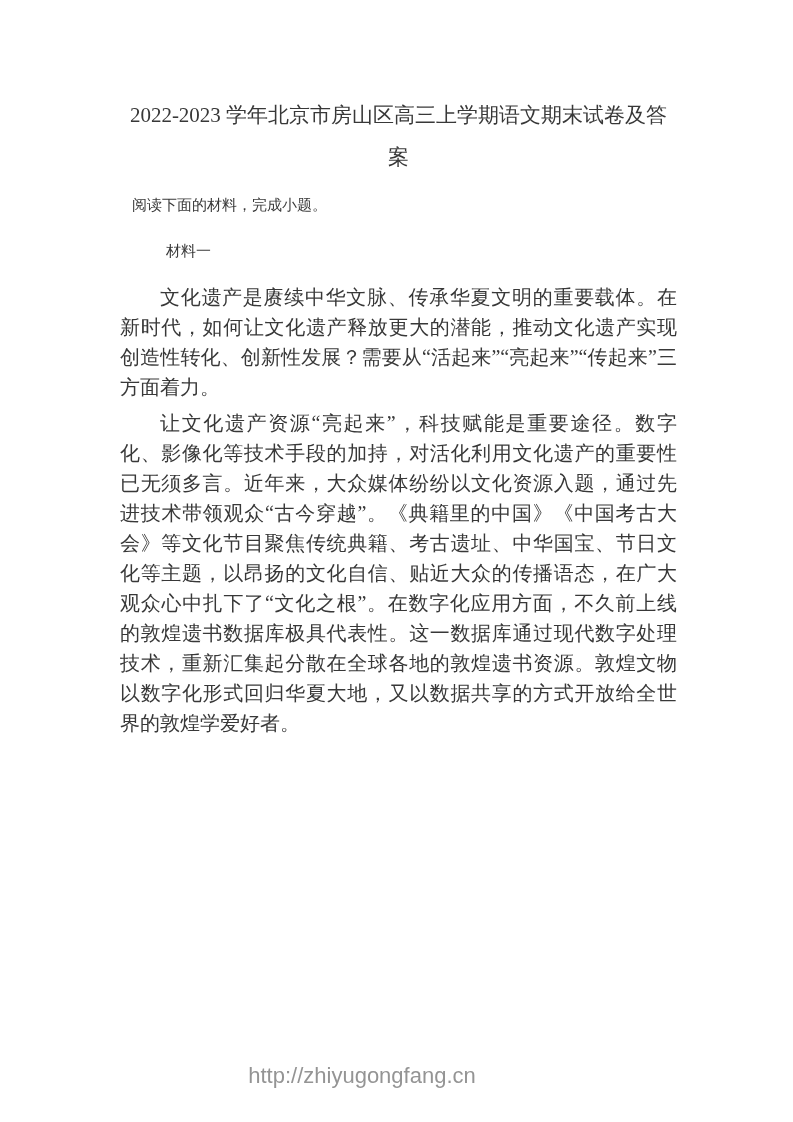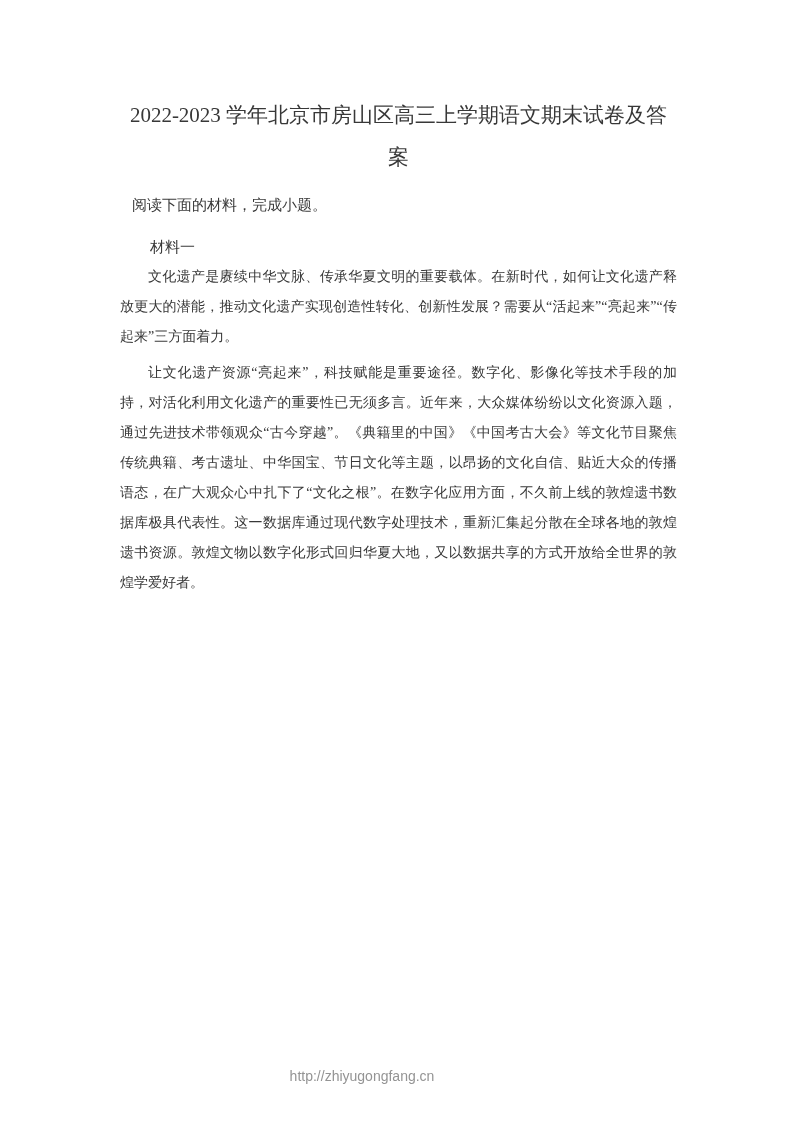--- a/index.html
+++ b/index.html
@@ -34,43 +34,43 @@
     text-align: center;
     white-space: nowrap;
   }
   .intro {
     margin: 12px;
     font-size: 15px;
     line-height: 30px;
     text-indent: 0;
   }
   .section-label {
-    margin: 0;
+    margin: 16px;
     font-size: 15px;
     line-height: 30px;
     text-indent: 2em;
   }
   .para {
     margin: 0 0 6px 0;
-    font-size: 14px;
+    font-size: 20px;
     line-height: 30px;
     text-indent: 2em;
     text-align: justify;
   }
   .para:last-of-type {
     margin-bottom: 0;
   }
   .footer {
     position: absolute;
     left: 0;
     right: 0;
     top: 1064px;
     text-align: center;
     font-family: "Liberation Sans", "DejaVu Sans", sans-serif;
-    font-size: 14px;
+    font-size: 22px;
     line-height: 24px;
     color: #949494;
     padding-left: 32px;
   }
 </style>
 </head>
 <body>
 
 <div class="page">
   <div class="content">

